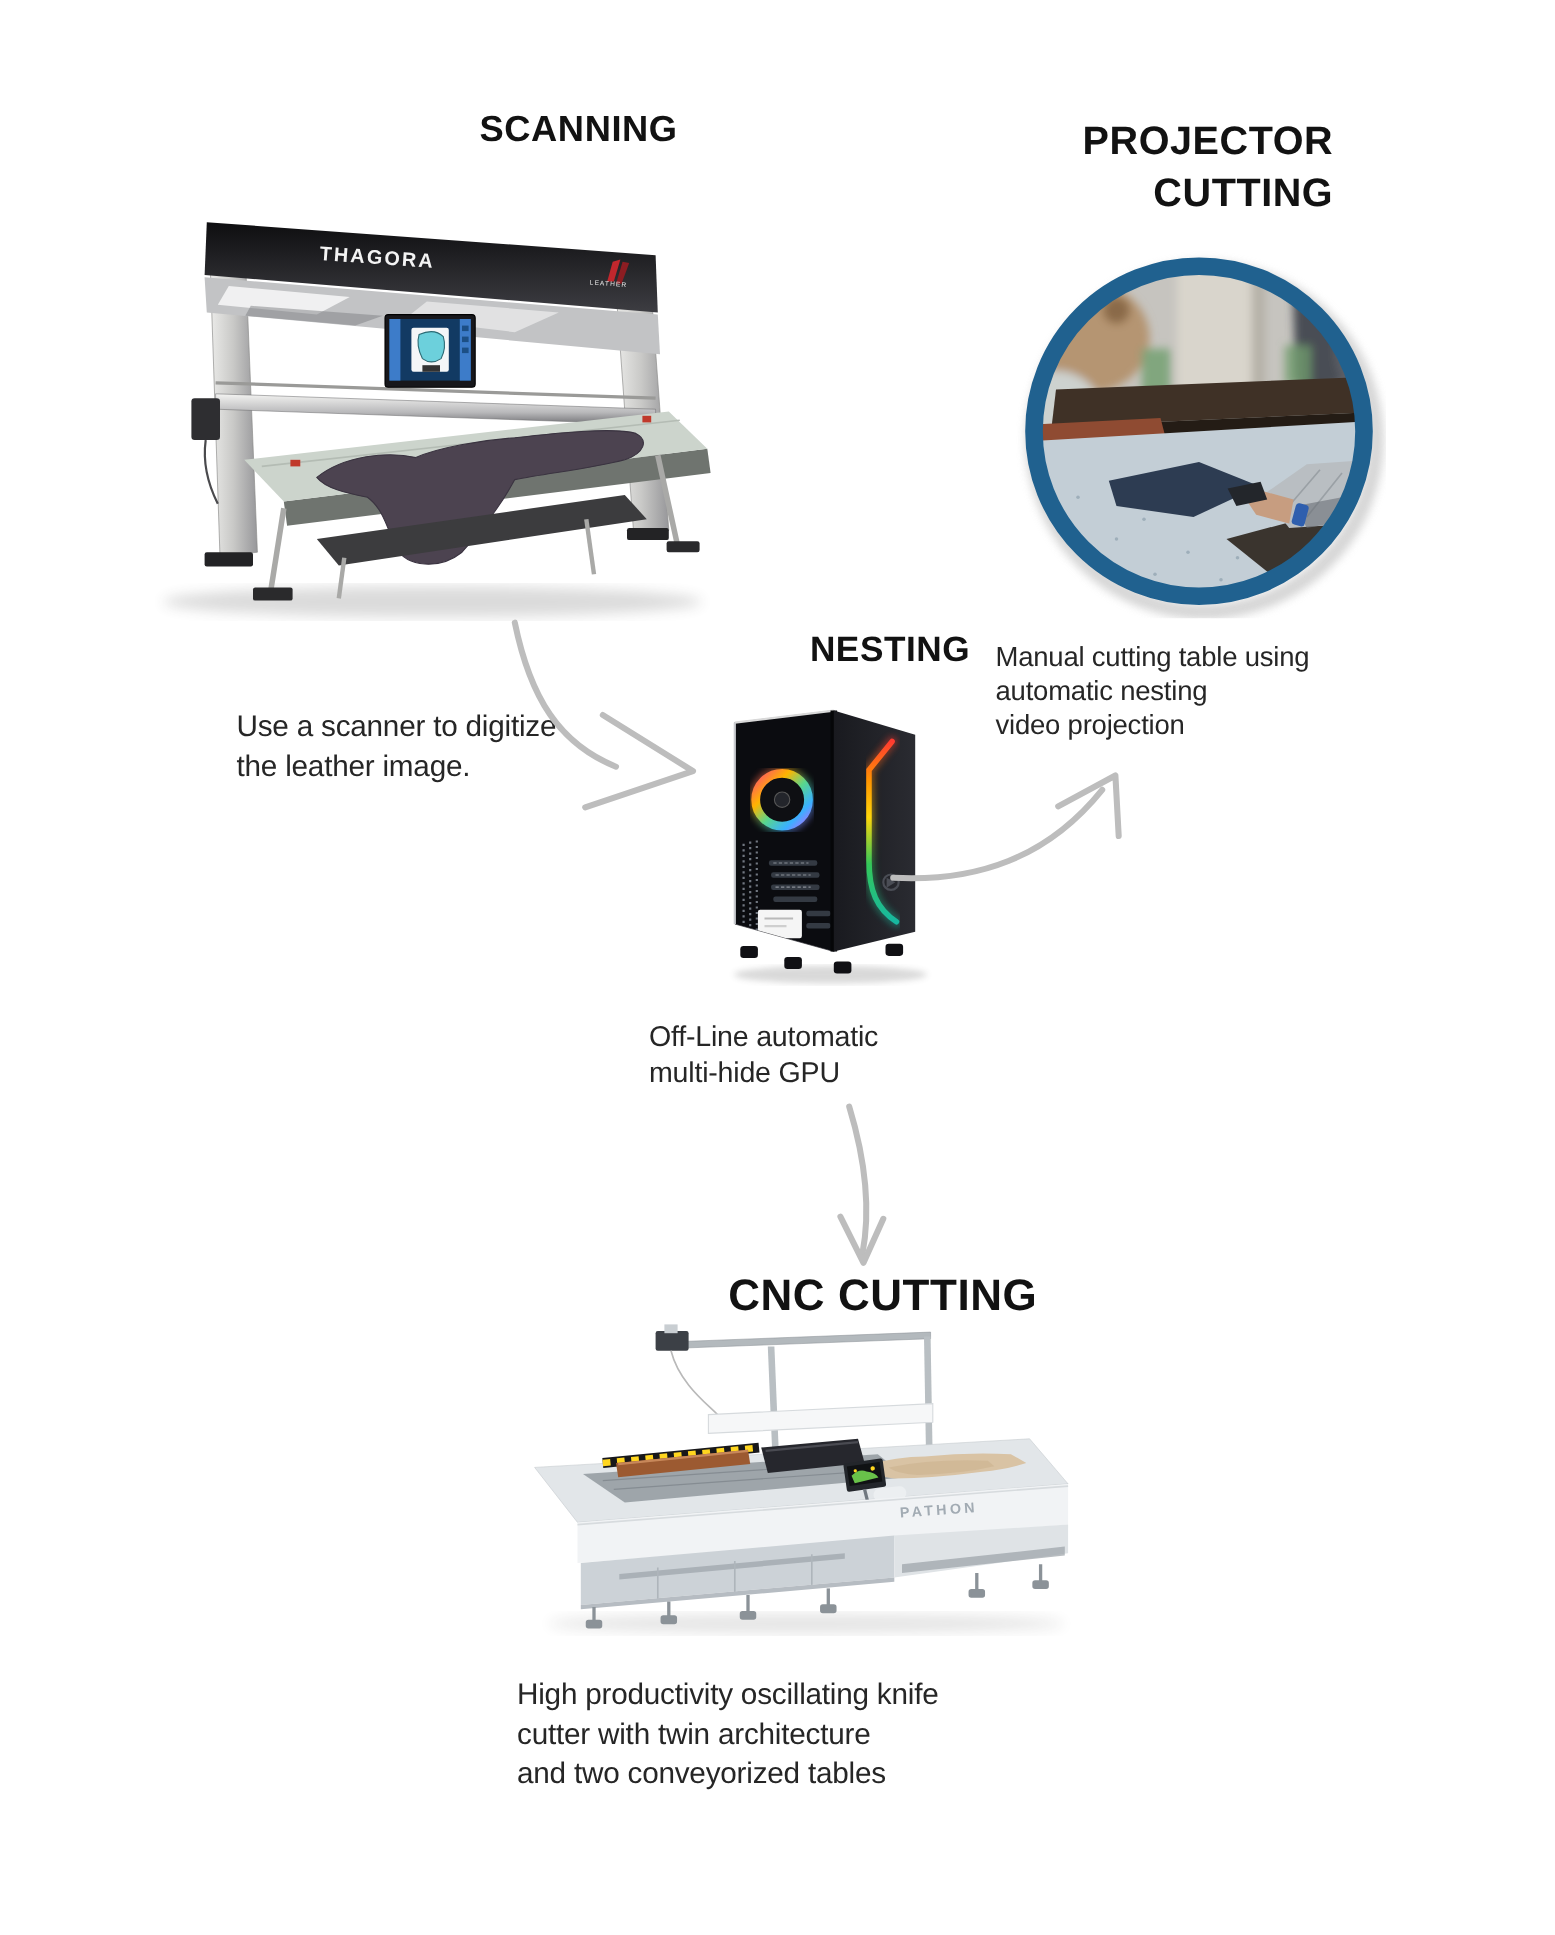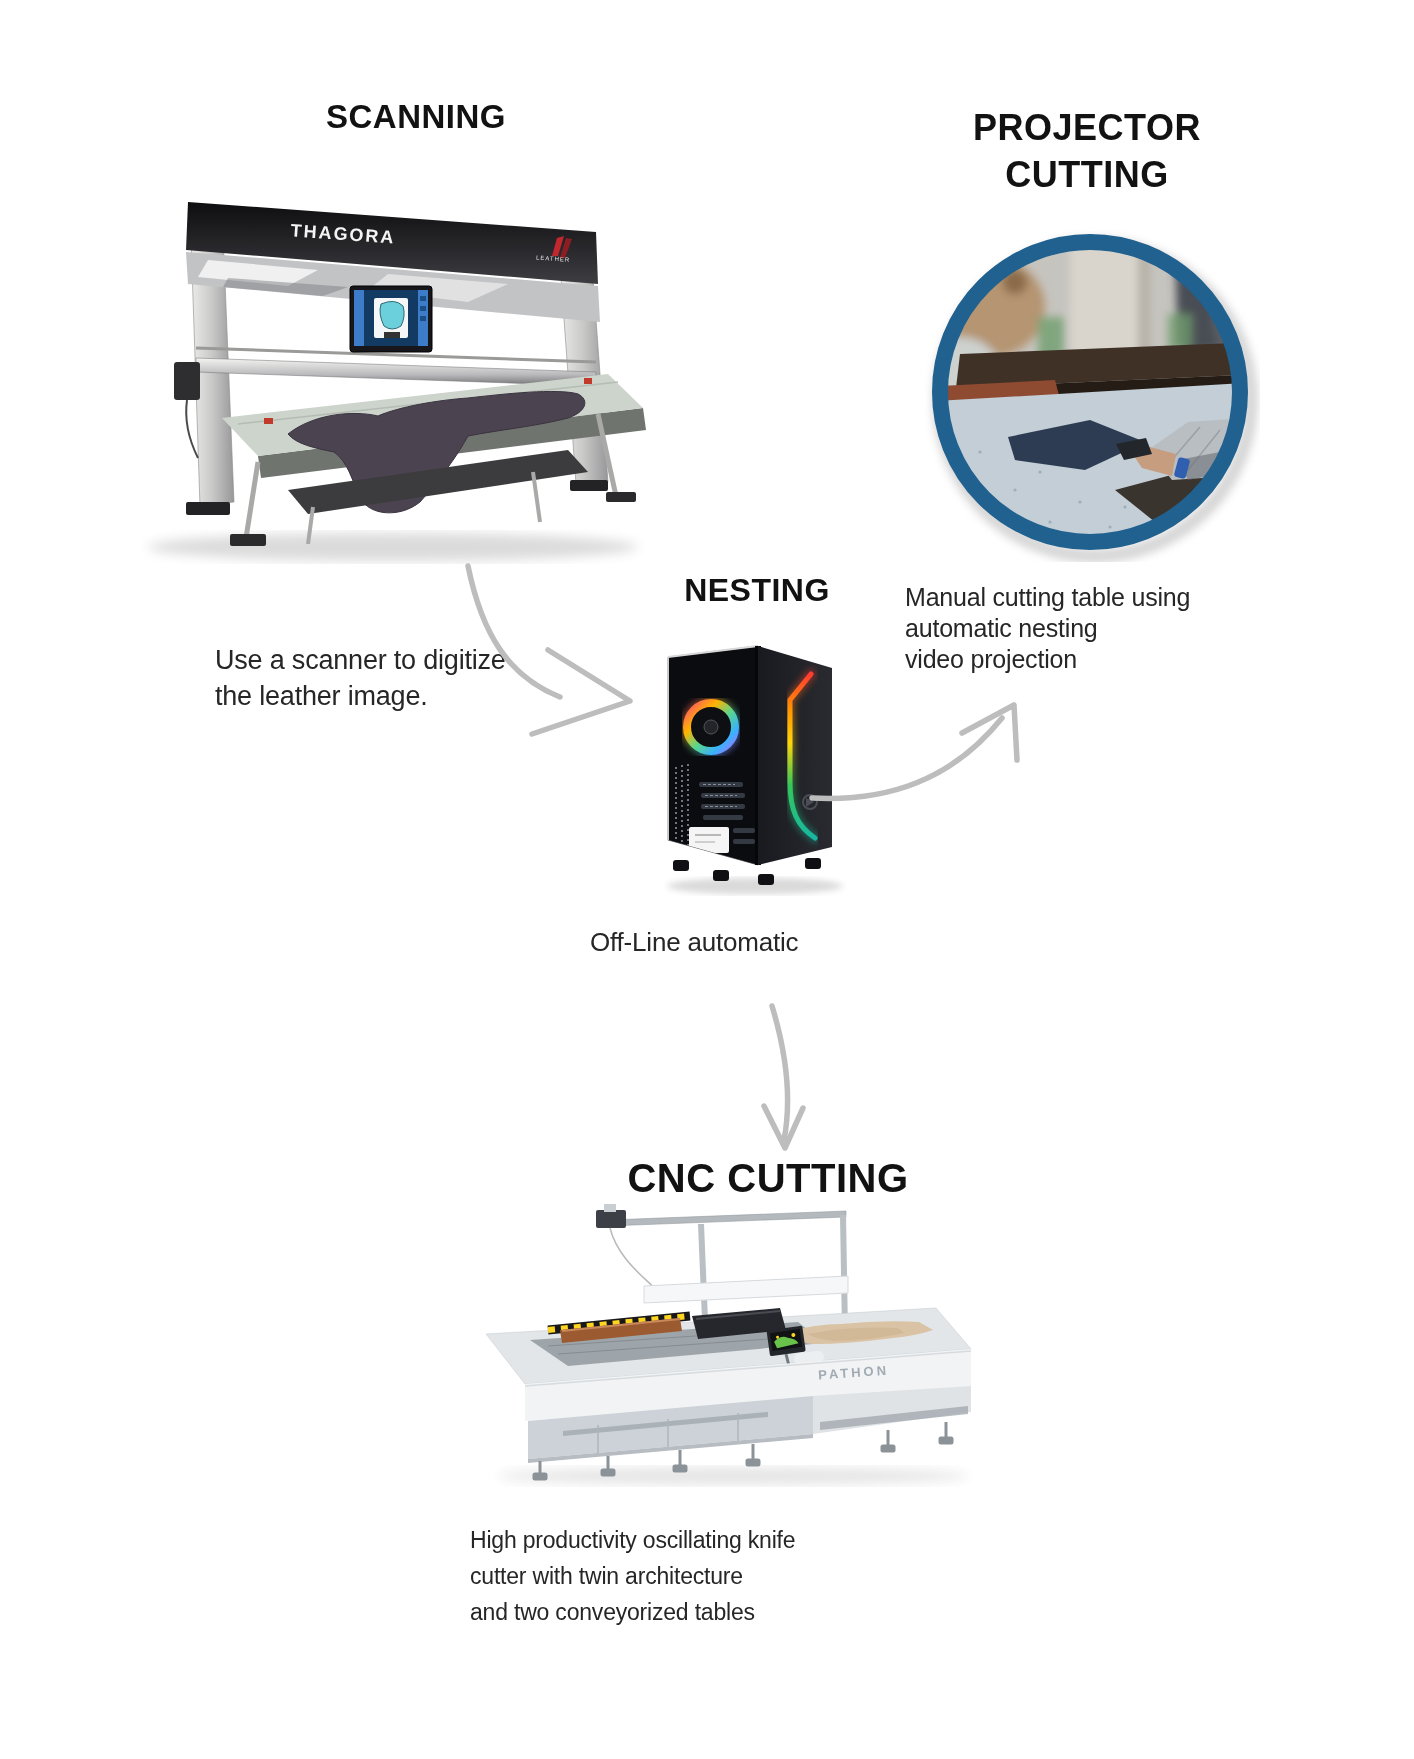--- a/index.html
+++ b/index.html
@@ -1,29 +1,29 @@
 <!DOCTYPE html>
 <html><head>
 <meta charset="utf-8">
 <style>
   html,body{margin:0;padding:0;background:#fff;}
   .canvas{position:relative;width:1414px;height:1759px;background:#ffffff;overflow:hidden;
           font-family:"Liberation Sans", sans-serif;}
   .abs{position:absolute;}
-  .title{font-weight:bold;color:#121212;text-align:center;letter-spacing:0.5px;}
+  .title{font-weight:bold;color:#121212;text-align:right;letter-spacing:0.5px;}
   .caption{color:#262626;text-align:left;letter-spacing:-0.2px;}
   .caption div{white-space:nowrap;}
   .t-scanning{left:216px;top:98px;width:400px;font-size:33px;}
   .t-projector{left:962px;top:104px;width:250px;font-size:36px;line-height:47px;}
   .t-nesting{left:632px;top:572px;width:250px;font-size:32px;}
   .t-cnc{left:593px;top:1156px;width:350px;font-size:40px;}
   .c-scanning{left:215px;top:642px;width:400px;font-size:27px;line-height:36px;}
   .c-projector{left:905px;top:582px;width:370px;font-size:25px;line-height:31px;}
   .c-nesting{left:590px;top:898px;width:350px;font-size:26px;line-height:33px;margin-top:28px;}
-  .c-cnc{left:470px;top:1522px;width:570px;font-size:23px;line-height:36px;}
+  .c-cnc{left:470px;top:1522px;width:570px;font-size:27px;line-height:36px;}
   .fig{position:absolute;}
   .fig svg{display:block;}
   .overlay-label{position:absolute;font-weight:bold;}
   .thagora-label{left:130px;top:52px;width:150px;text-align:center;font-size:18px;color:#f4f4f4;
                  letter-spacing:2px;transform:rotate(4deg);}
   .scanner-model-label{left:398px;top:85px;width:70px;font-size:6px;color:#e6e6e6;
                  letter-spacing:1px;transform:rotate(4deg);font-weight:normal;}
   .pathon-label{left:350px;top:163px;width:130px;font-size:13px;color:#a2abb3;
                  letter-spacing:3px;transform:rotate(-4deg);}
   .arrows{position:absolute;left:0;top:0;pointer-events:none;}
@@ -316,20 +316,21 @@
   </div>
 
   <div class="abs caption c-projector">
     <div>Manual cutting table using</div>
     <div>automatic nesting</div>
     <div>video projection</div>
   </div>
 
   <div class="abs caption c-nesting">
     <div>Off-Line automatic</div>
+    <div>multi-hide GPU</div>
   </div>
 
   <div class="abs caption c-cnc">
     <div>High productivity oscillating knife</div>
     <div>cutter with twin architecture</div>
     <div>and two conveyorized tables</div>
   </div>
 
   <svg class="arrows" width="1414" height="1759" viewBox="0 0 1414 1759">
     <g stroke="#bdbdbd" stroke-width="5.5" fill="none" stroke-linecap="round" stroke-linejoin="round">

